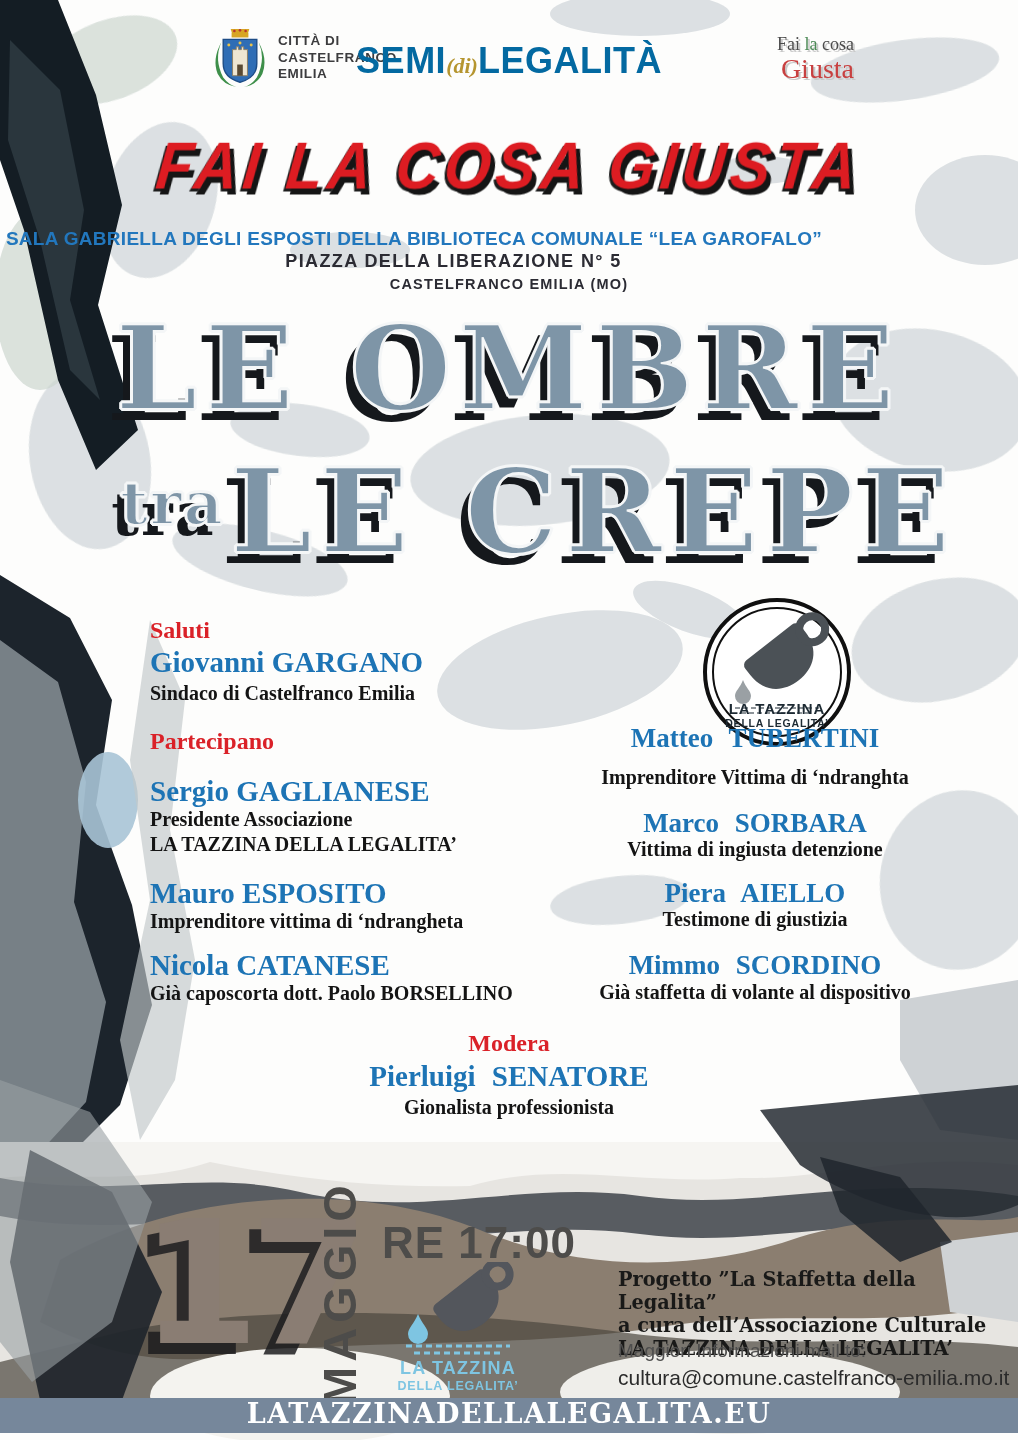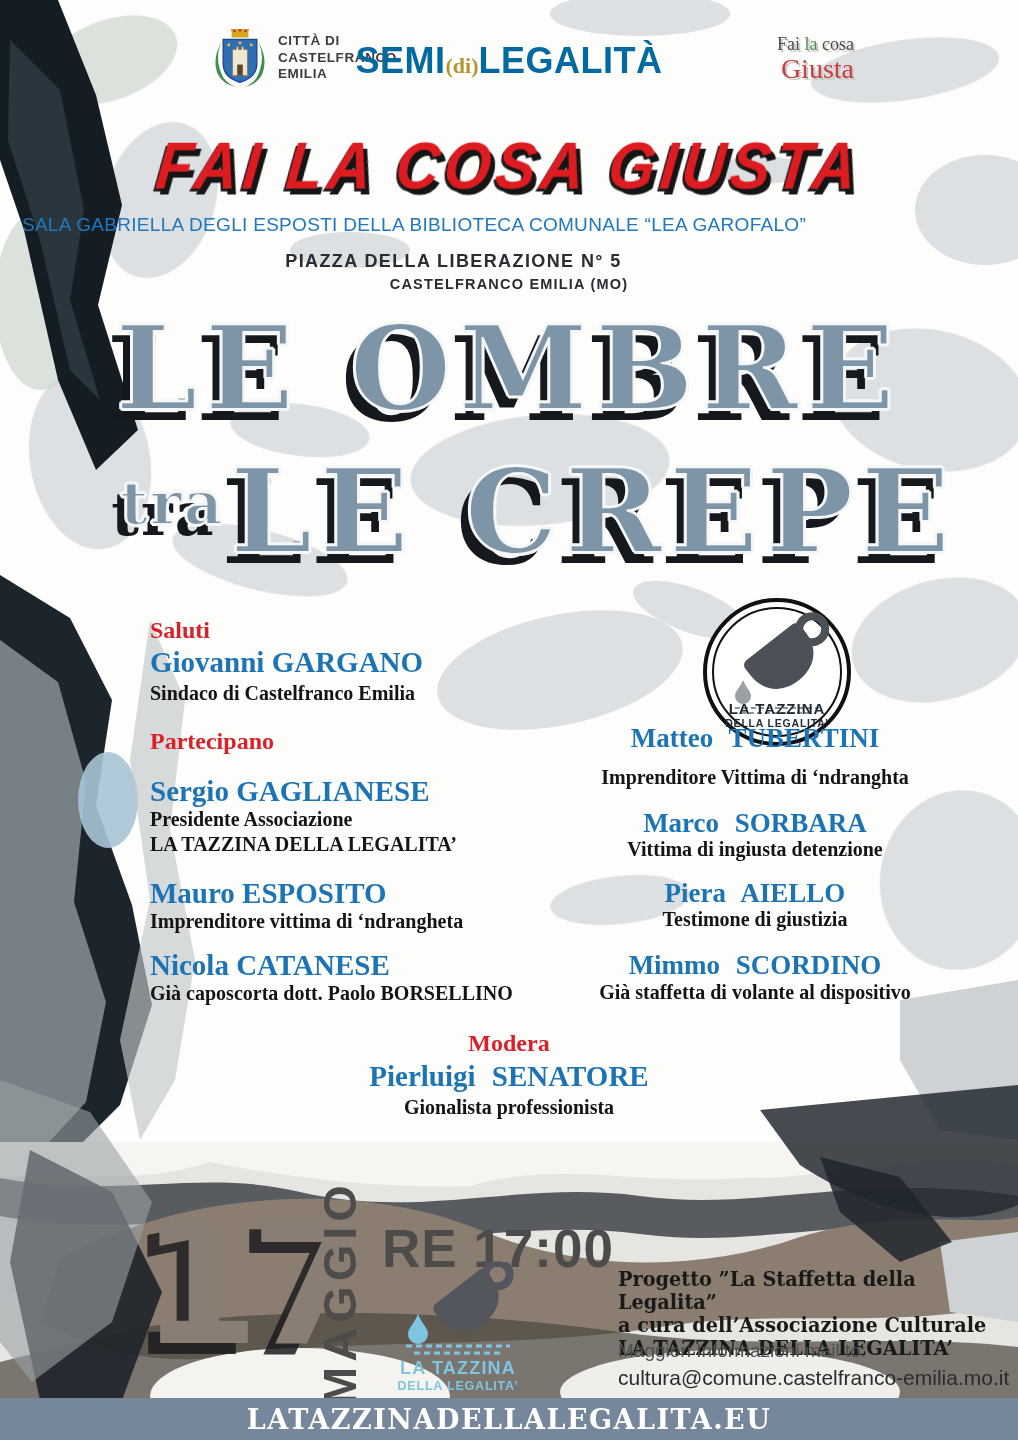--- a/index.html
+++ b/index.html
@@ -9,37 +9,37 @@
     font-family:"Liberation Sans",sans-serif;
   }
   .bg-art{position:absolute;inset:0;z-index:0;}
   .layer{position:absolute;z-index:2;}
 
   
   .city-logo{left:212px;top:26px;display:flex;align-items:center;gap:10px;}
   .city-text{font-weight:700;font-size:13.5px;line-height:1.25;color:#3c3c3e;letter-spacing:.6px;}
   .semi-logo{left:0;top:40px;width:1018px;text-align:center;}
   .semi-a,.semi-c{font-weight:700;font-size:36px;color:#0369a1;letter-spacing:.5px;}
-  .semi-b{font-family:"Liberation Serif",serif;font-weight:700;font-size:22px;color:#b5952f;}
+  .semi-b{font-family:"Liberation Serif",serif;font-style:italic;font-weight:700;font-size:22px;color:#b5952f;}
   .fai-logo{left:724px;top:34px;width:130px;text-align:right;font-family:"Liberation Serif",serif;text-shadow:2px 2px 0 #c9c9c9;}
   .fai-l1{font-size:18px;color:#4c4c4c;}
   .fai-la{color:#4d8b57;}
   .fai-l2{font-size:28px;color:#c84040;margin-top:-2px;margin-left:4px;}
   .collab{left:0;top:101px;width:1018px;text-align:center;font-weight:700;font-size:15.5px;color:#2f88c7;letter-spacing:.4px;}
 
   
   .headline{
     left:0;top:131px;width:1018px;text-align:center;
     font-weight:900;font-style:italic;font-size:60px;letter-spacing:5px;
     color:#dd1c22;transform:skewX(-6deg) scaleY(1.12);
     text-shadow:5px 5px 0 #151515,-2px 3px 0 #1d1d1d;
   }
 
   
-  .venue1{left:0;top:214px;width:828px;text-align:center;font-weight:400;font-size:19px;color:#2277bd;letter-spacing:.3px;}
+  .venue1{left:0;top:228px;width:828px;text-align:center;font-weight:700;font-size:19px;color:#2277bd;letter-spacing:.3px;}
   .venue2{left:0;top:251px;width:907px;text-align:center;font-weight:700;font-size:18px;color:#2b2b33;letter-spacing:1.4px;}
   .venue3{left:0;top:276px;width:1018px;text-align:center;font-weight:700;font-size:14.5px;color:#2b2b33;letter-spacing:1.2px;}
 
   
   .slab{
     font-family:"DejaVu Serif",serif;font-weight:700;color:#7e95a7;
     -webkit-text-stroke:2px #f4f6f7;
     text-shadow:
       2px 0 0 #f4f6f7,-2px 0 0 #f4f6f7,0 2px 0 #f4f6f7,0 -2px 0 #f4f6f7,
       -9px 11px 0 #15181c;
@@ -69,33 +69,33 @@
   .day{
     left:140px;top:1198px;font-family:"DejaVu Sans",sans-serif;font-weight:700;
     font-size:172px;line-height:1;letter-spacing:-10px;color:#8a7d73;
     text-shadow:-12px 11px 0 rgba(28,28,30,.85);
   }
   .month{
     left:316px;top:1206px;width:58px;height:200px;
     writing-mode:vertical-rl;transform:rotate(180deg);
     font-weight:700;font-size:47px;letter-spacing:5px;color:#4d4c4a;text-align:left;line-height:1;
   }
-  .time{left:382px;top:1218px;font-weight:700;font-size:53px;letter-spacing:1px;color:#4d4c4a;}
+  .time{left:382px;top:1218px;font-weight:700;font-size:44px;letter-spacing:1px;color:#4d4c4a;}
   .cup-block{left:388px;top:1262px;width:140px;height:138px;}
   .cup-t1{position:absolute;left:0;top:96px;width:140px;text-align:center;color:#7ec5e2;font-weight:700;font-size:18px;letter-spacing:1.2px;}
   .cup-t2{position:absolute;left:0;top:117px;width:140px;text-align:center;color:#7ec5e2;font-weight:700;font-size:12.5px;letter-spacing:.8px;}
 
   .project{left:618px;top:1268px;width:392px;font-family:"DejaVu Serif",serif;font-weight:700;
     font-size:20.5px;line-height:1.12;color:#191918;transform:scaleX(.94);transform-origin:left top;}
   .info1{left:618px;top:1340px;width:392px;font-size:19px;color:#4e4e4e;}
   .info2{left:618px;top:1366px;width:400px;font-size:21px;color:#2b2b2b;}
 
   .bottom-bar{
-    left:0;top:1398px;width:1018px;height:42px;background:#76879b;
-    display:flex;align-items:center;justify-content:center;
+    left:0;top:1398px;width:1018px;height:35px;background:#76879b;
+    display:flex;justify-content:center;
   }
   .bottom-bar span{
     font-family:"DejaVu Serif",serif;font-weight:700;font-size:27px;
     color:#ffffff;letter-spacing:1.5px;
   }
 </style>
 </head>
 <body>
 
 <div class="poster">

